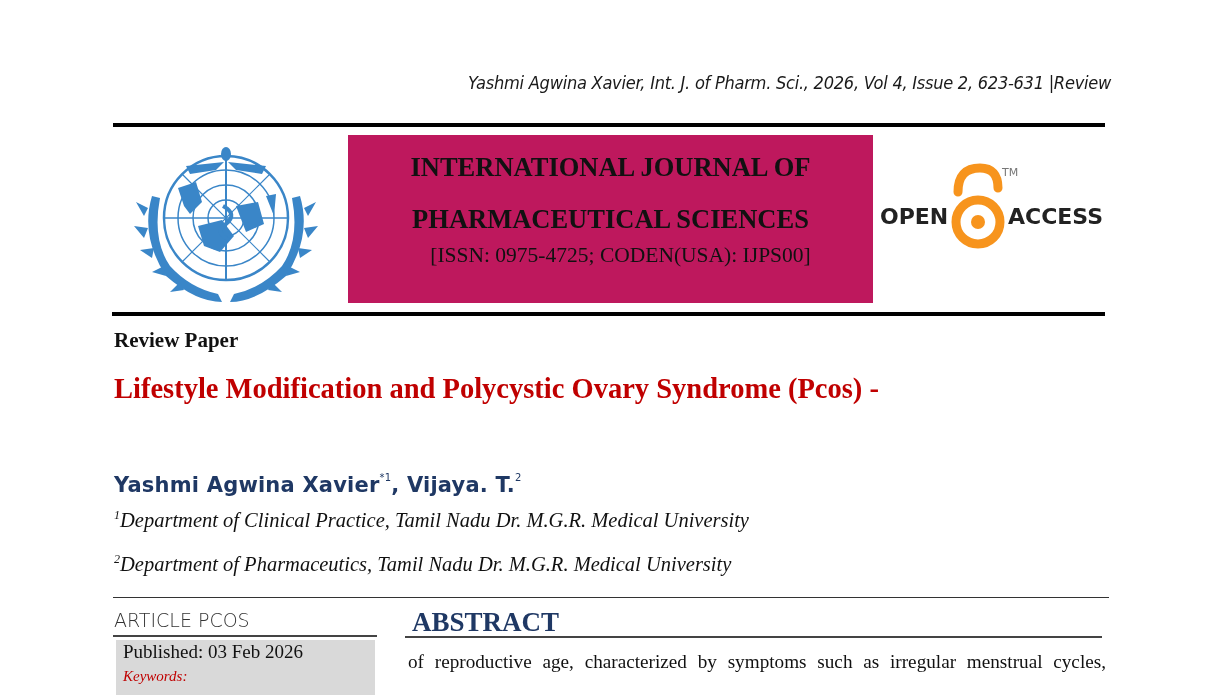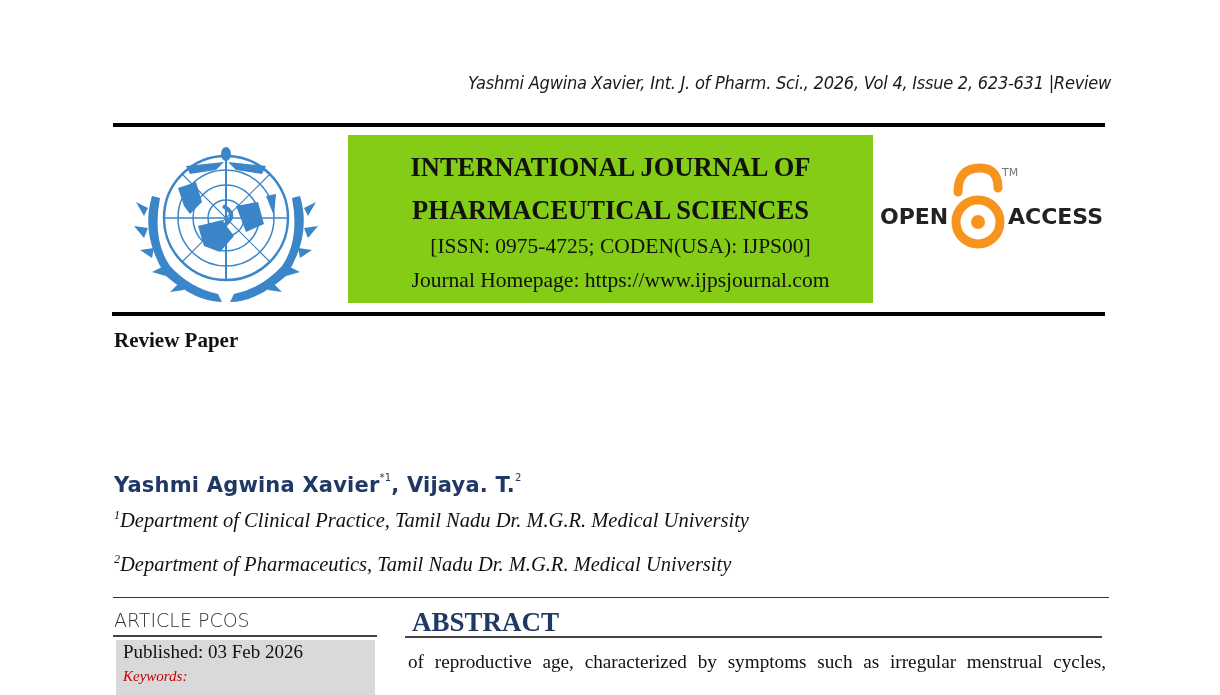--- a/index.html
+++ b/index.html
@@ -2,21 +2,21 @@
 <html><head>
 <meta charset="utf-8">
 <style>
   html, body { margin: 0; padding: 0; background: #ffffff; }
   body { width: 1220px; height: 695px; overflow: hidden; position: relative; font-family: "Liberation Serif", serif; color: #111; }
   .abs { position: absolute; }
   .running-head { left: 380px; top: 73px; width: 731px; text-align: right; font-family: "DejaVu Sans", sans-serif; font-style: italic; font-size: 17.5px; color: #1a1a1a; letter-spacing: -0.3px; transform: scaleX(0.93); transform-origin: right center; }
   .rule-top { left: 113px; top: 123px; width: 992px; height: 4px; background: #000; }
   .rule-bottom { left: 112px; top: 312px; width: 993px; height: 4px; background: #000; }
   .emblem { left: 126px; top: 136px; width: 200px; height: 172px; }
-  .masthead { left: 348px; top: 135px; width: 525px; height: 168px; background: #84cc16; text-align: center; }
+  .masthead { left: 348px; top: 135px; width: 525px; height: 168px; background: #be185d; text-align: center; }
   .mast-title { font-family: "Liberation Serif", serif; font-weight: bold; font-size: 26.5px; line-height: 38px; color: #111; margin-top: 13px; }
   .mast-line { font-family: "Liberation Serif", serif; font-size: 21.5px; line-height: 34px; color: #111; padding-left: 20px; }
   .oa { left: 880px; top: 162px; width: 230px; height: 90px; }
   .section-label { left: 114px; top: 328px; font-weight: bold; font-size: 21px; color: #111; }
   .title { left: 114px; top: 368px; font-weight: bold; font-size: 28.5px; line-height: 42px; color: #c00000; width: 900px; }
   .authors { left: 114px; top: 472px; font-family: "DejaVu Sans", sans-serif; font-weight: bold; font-size: 21px; color: #1f3864; letter-spacing: 0.2px; text-align: center; }
   .authors sup { font-size: 10px; font-weight: normal; vertical-align: 11px; }
   .affil { left: 114px; font-style: italic; font-size: 20.5px; color: #111; }
   .affil sup { font-size: 12px; vertical-align: 8px; }
   .affil1 { top: 508px; text-align: right; }
@@ -64,43 +64,43 @@
       <path d="M26 60 Q14 100 40 140 Q70 166 96 166 L92 158 Q64 152 44 130 Q26 104 34 62 Z"></path>
       <path d="M174 60 Q186 100 160 140 Q130 166 104 166 L108 158 Q136 152 156 130 Q174 104 166 62 Z"></path>
       <path d="M22 72 L10 66 L18 80 Z M22 92 L8 90 L18 102 Z M28 112 L14 114 L26 122 Z M38 130 L26 136 L40 140 Z M54 146 L44 156 L58 154 Z"></path>
       <path d="M178 72 L190 66 L182 80 Z M178 92 L192 90 L182 102 Z M172 112 L186 114 L174 122 Z M162 130 L174 136 L160 140 Z M146 146 L156 156 L142 154 Z"></path>
     </g>
   </svg>
 </div>
 
 <div class="abs masthead">
   <div class="mast-title">INTERNATIONAL JOURNAL OF</div>
-  <div class="mast-title" style="margin-top:5px">PHARMACEUTICAL SCIENCES</div>
+  <div class="mast-title" style="margin-top:14px">PHARMACEUTICAL SCIENCES</div>
   <div class="mast-line">[ISSN: 0975-4725; CODEN(USA): IJPS00]</div>
-  <div class="mast-line">Journal Homepage: https://www.ijpsjournal.com</div>
 </div>
 
 <div class="abs oa">
   <svg width="230" height="90" viewBox="0 0 230 90">
     <text x="0" y="62" font-family="DejaVu Sans, sans-serif" font-weight="bold" font-size="22" fill="#222">OPEN</text>
     <g>
       <path d="M78 30 Q78 6 100 6 Q118 6 118 26" fill="none" stroke="#f7941d" stroke-width="9" stroke-linecap="round"></path>
       <circle cx="98" cy="60" r="22" fill="none" stroke="#f7941d" stroke-width="9"></circle>
       <circle cx="98" cy="60" r="7" fill="#f7941d"></circle>
     </g>
     <text x="122" y="14" font-family="DejaVu Sans, sans-serif" font-size="11" fill="#777">TM</text>
     <text x="128" y="62" font-family="DejaVu Sans, sans-serif" font-weight="bold" font-size="22" fill="#222">ACCESS</text>
   </svg>
 </div>
 
 <div class="abs rule-bottom"></div>
 
 <div class="abs section-label">Review Paper</div>
 
 <div class="abs title">
+  <div>Lifestyle Modification and Polycystic Ovary Syndrome (Pcos) -</div>
 </div>
 
 <div class="abs authors">
   <span>Yashmi Agwina Xavier</span><sup>*1</sup><span>, </span><span>Vijaya. T.</span><sup>2</sup>
 </div>
 
 <div class="abs affil affil1">
   <sup>1</sup><span>Department of Clinical Practice, Tamil Nadu Dr. M.G.R. Medical University</span>
 </div>
 <div class="abs affil affil2">

